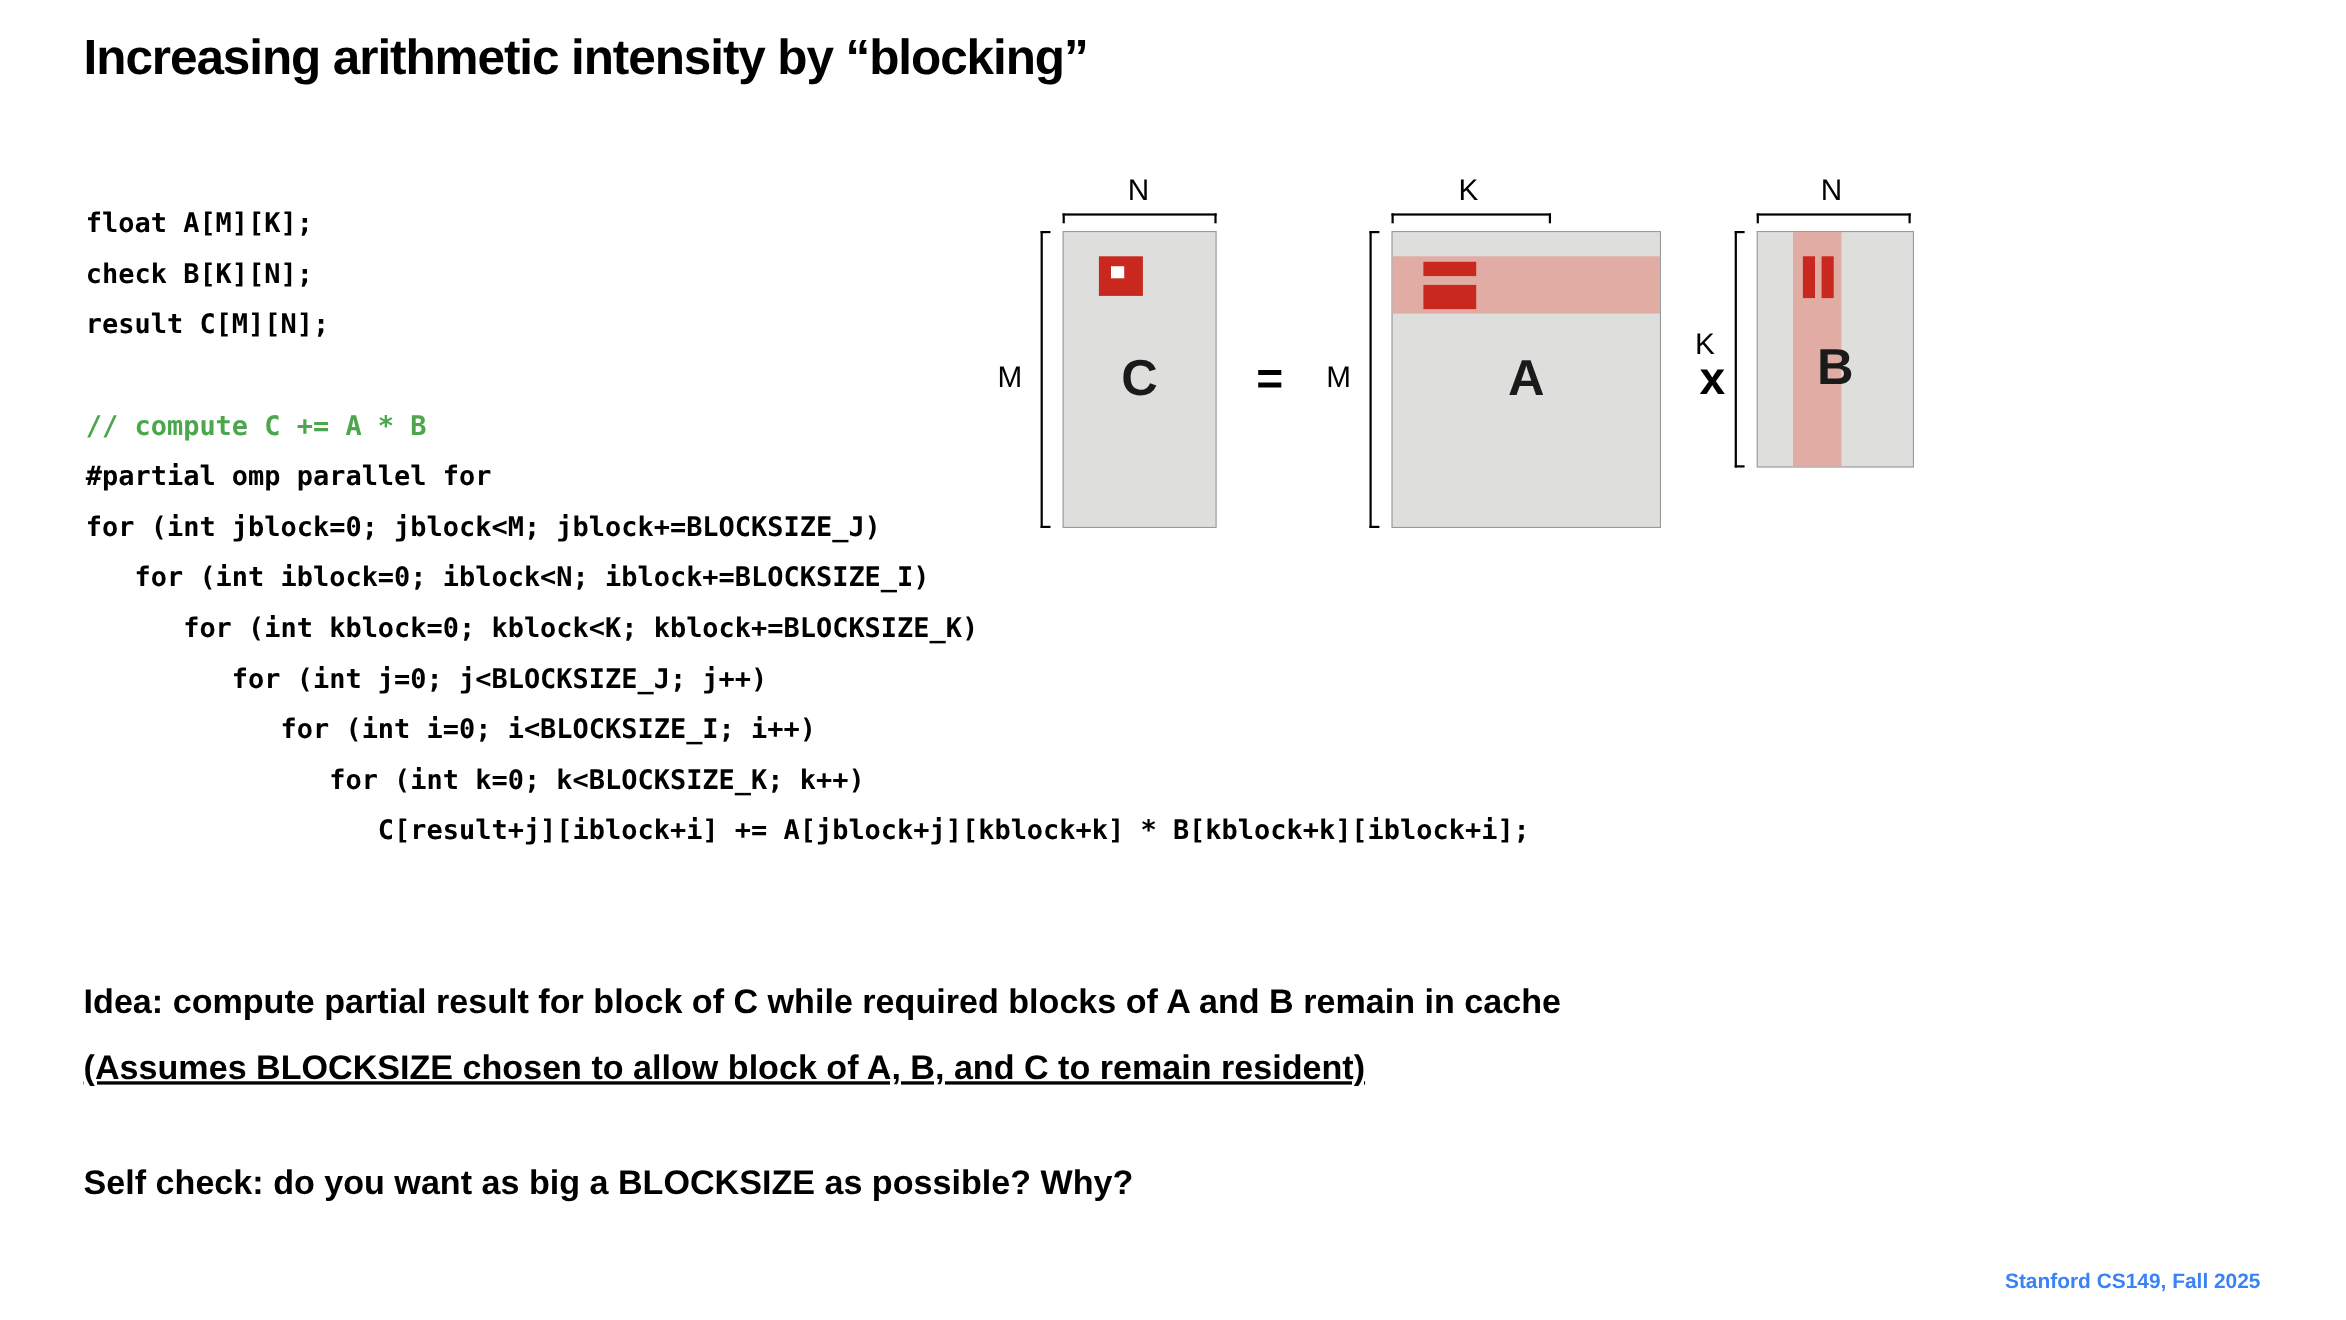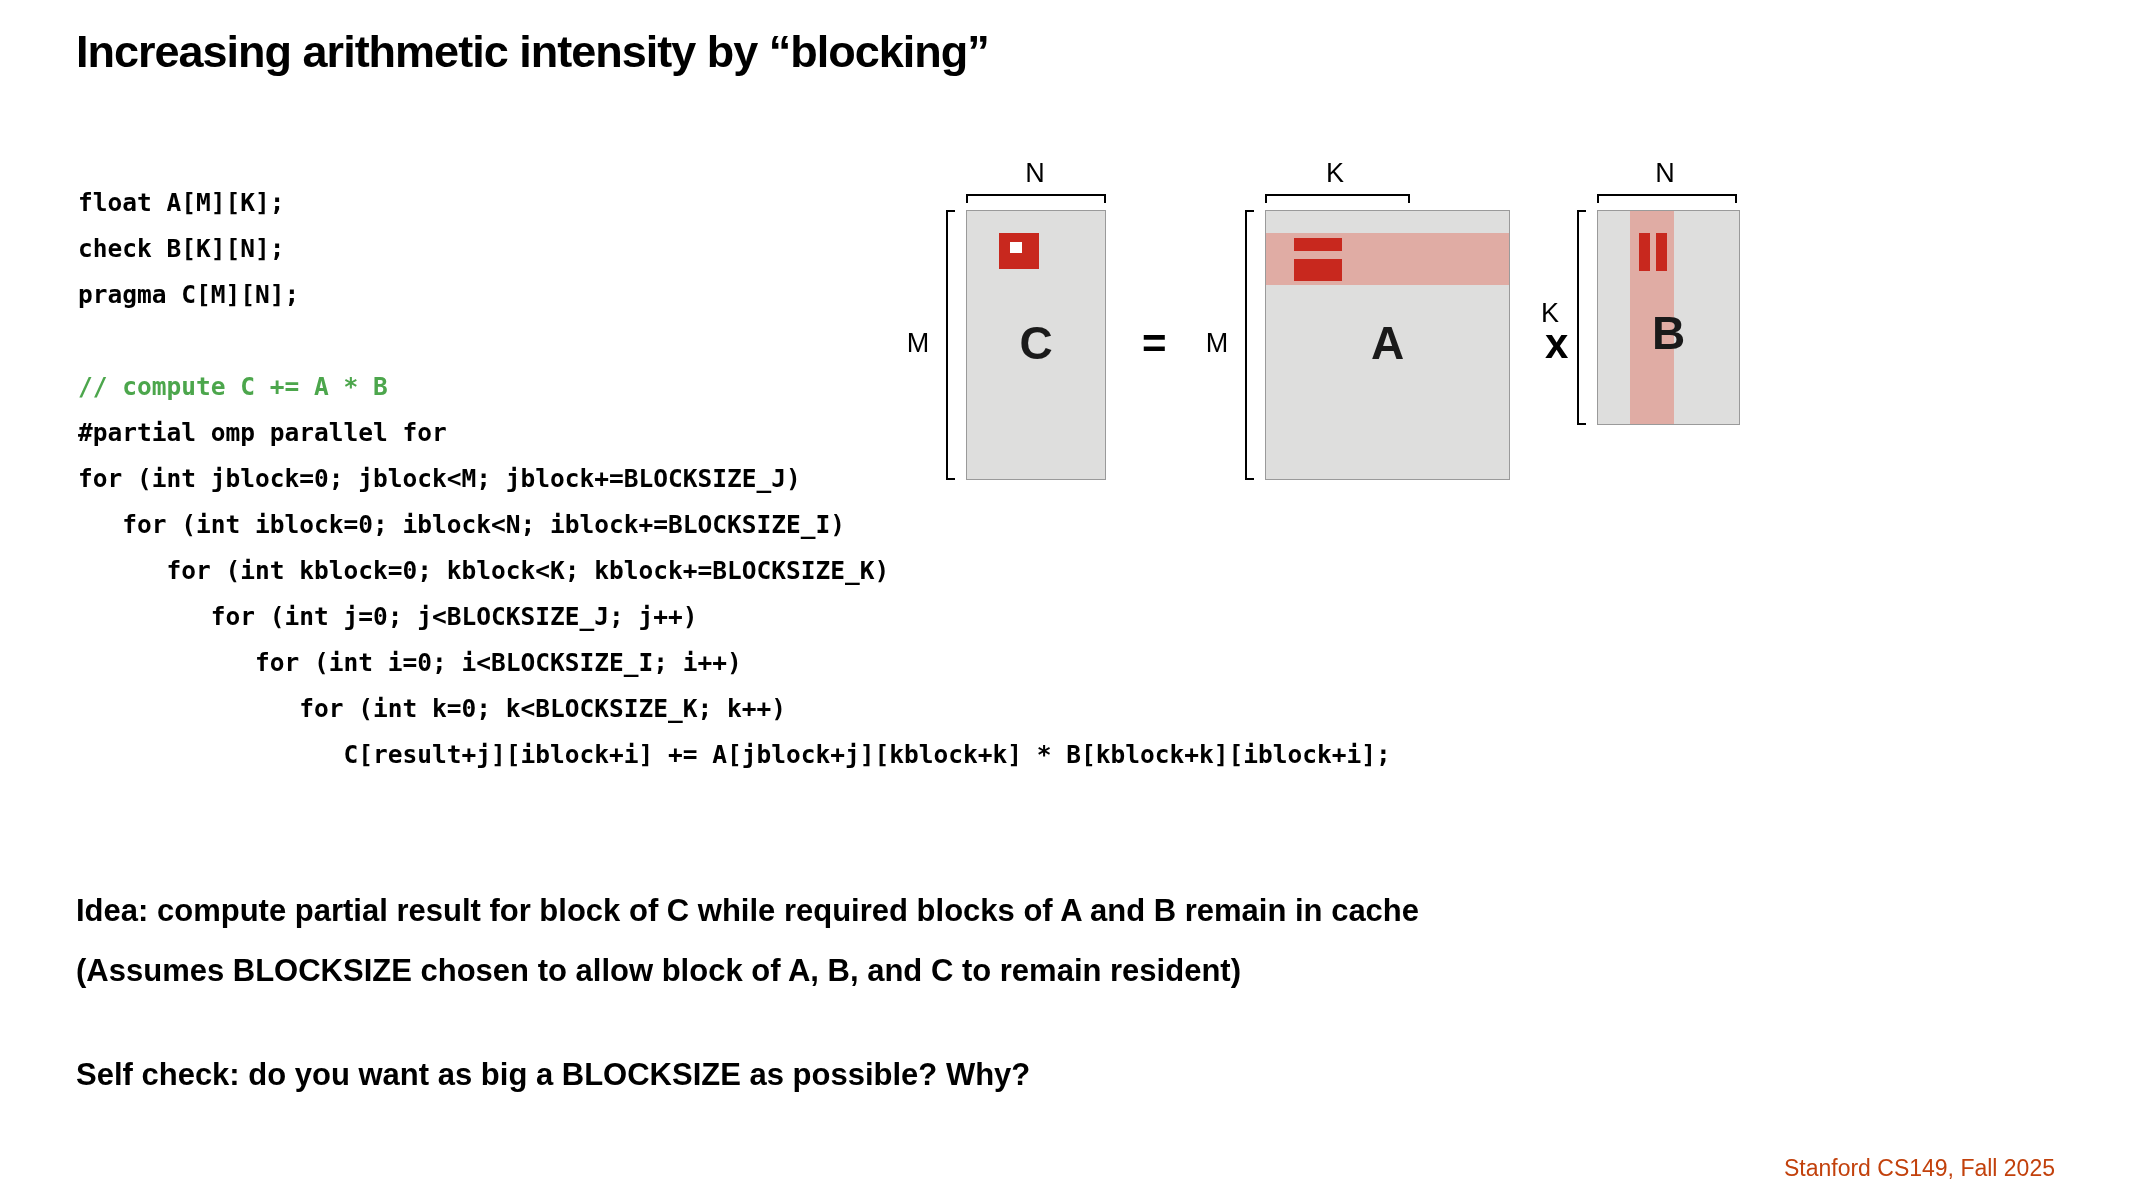--- a/index.html
+++ b/index.html
@@ -114,41 +114,41 @@
   .body-line {
     position: absolute;
     left: 76px;
     font-size: 31px;
     font-weight: bold;
     white-space: nowrap;
     color: #000000;
     text-align: right;
   }
   #idea-line-1 { top: 893px; }
-  #idea-line-2 { top: 953px; }
+  #idea-line-2 { top: 953px; text-decoration: underline; }
   #selfcheck-line { top: 1057px; }
 
   
   #footer {
     position: absolute;
     right: 78px;
     top: 1155px;
-    font-size: 23px;
-    font-weight: normal;
-    color: #c2410c;
+    font-size: 19px;
+    font-weight: bold;
+    color: #3b82f6;
   }
 </style>
 </head>
 <body>
 
 <div id="slide-title">Increasing arithmetic intensity by “blocking”</div>
 
 <div id="code-block"><span>float A[M][K];</span>
 <span>check B[K][N];</span>
-<span>pragma C[M][N];</span>
+<span>result C[M][N];</span>
 <span class="blank"></span><span class="comment">// compute C += A * B</span>
 <span>#partial omp parallel for</span>
 <span>for (int jblock=0; jblock&lt;M; jblock+=BLOCKSIZE_J)</span>
 <span>   for (int iblock=0; iblock&lt;N; iblock+=BLOCKSIZE_I)</span>
 <span>      for (int kblock=0; kblock&lt;K; kblock+=BLOCKSIZE_K)</span>
 <span>         for (int j=0; j&lt;BLOCKSIZE_J; j++)</span>
 <span>            for (int i=0; i&lt;BLOCKSIZE_I; i++)</span>
 <span>               for (int k=0; k&lt;BLOCKSIZE_K; k++)</span>
 <span>                  C[result+j][iblock+i] += A[jblock+j][kblock+k] * B[kblock+k][iblock+i];</span></div>
 

